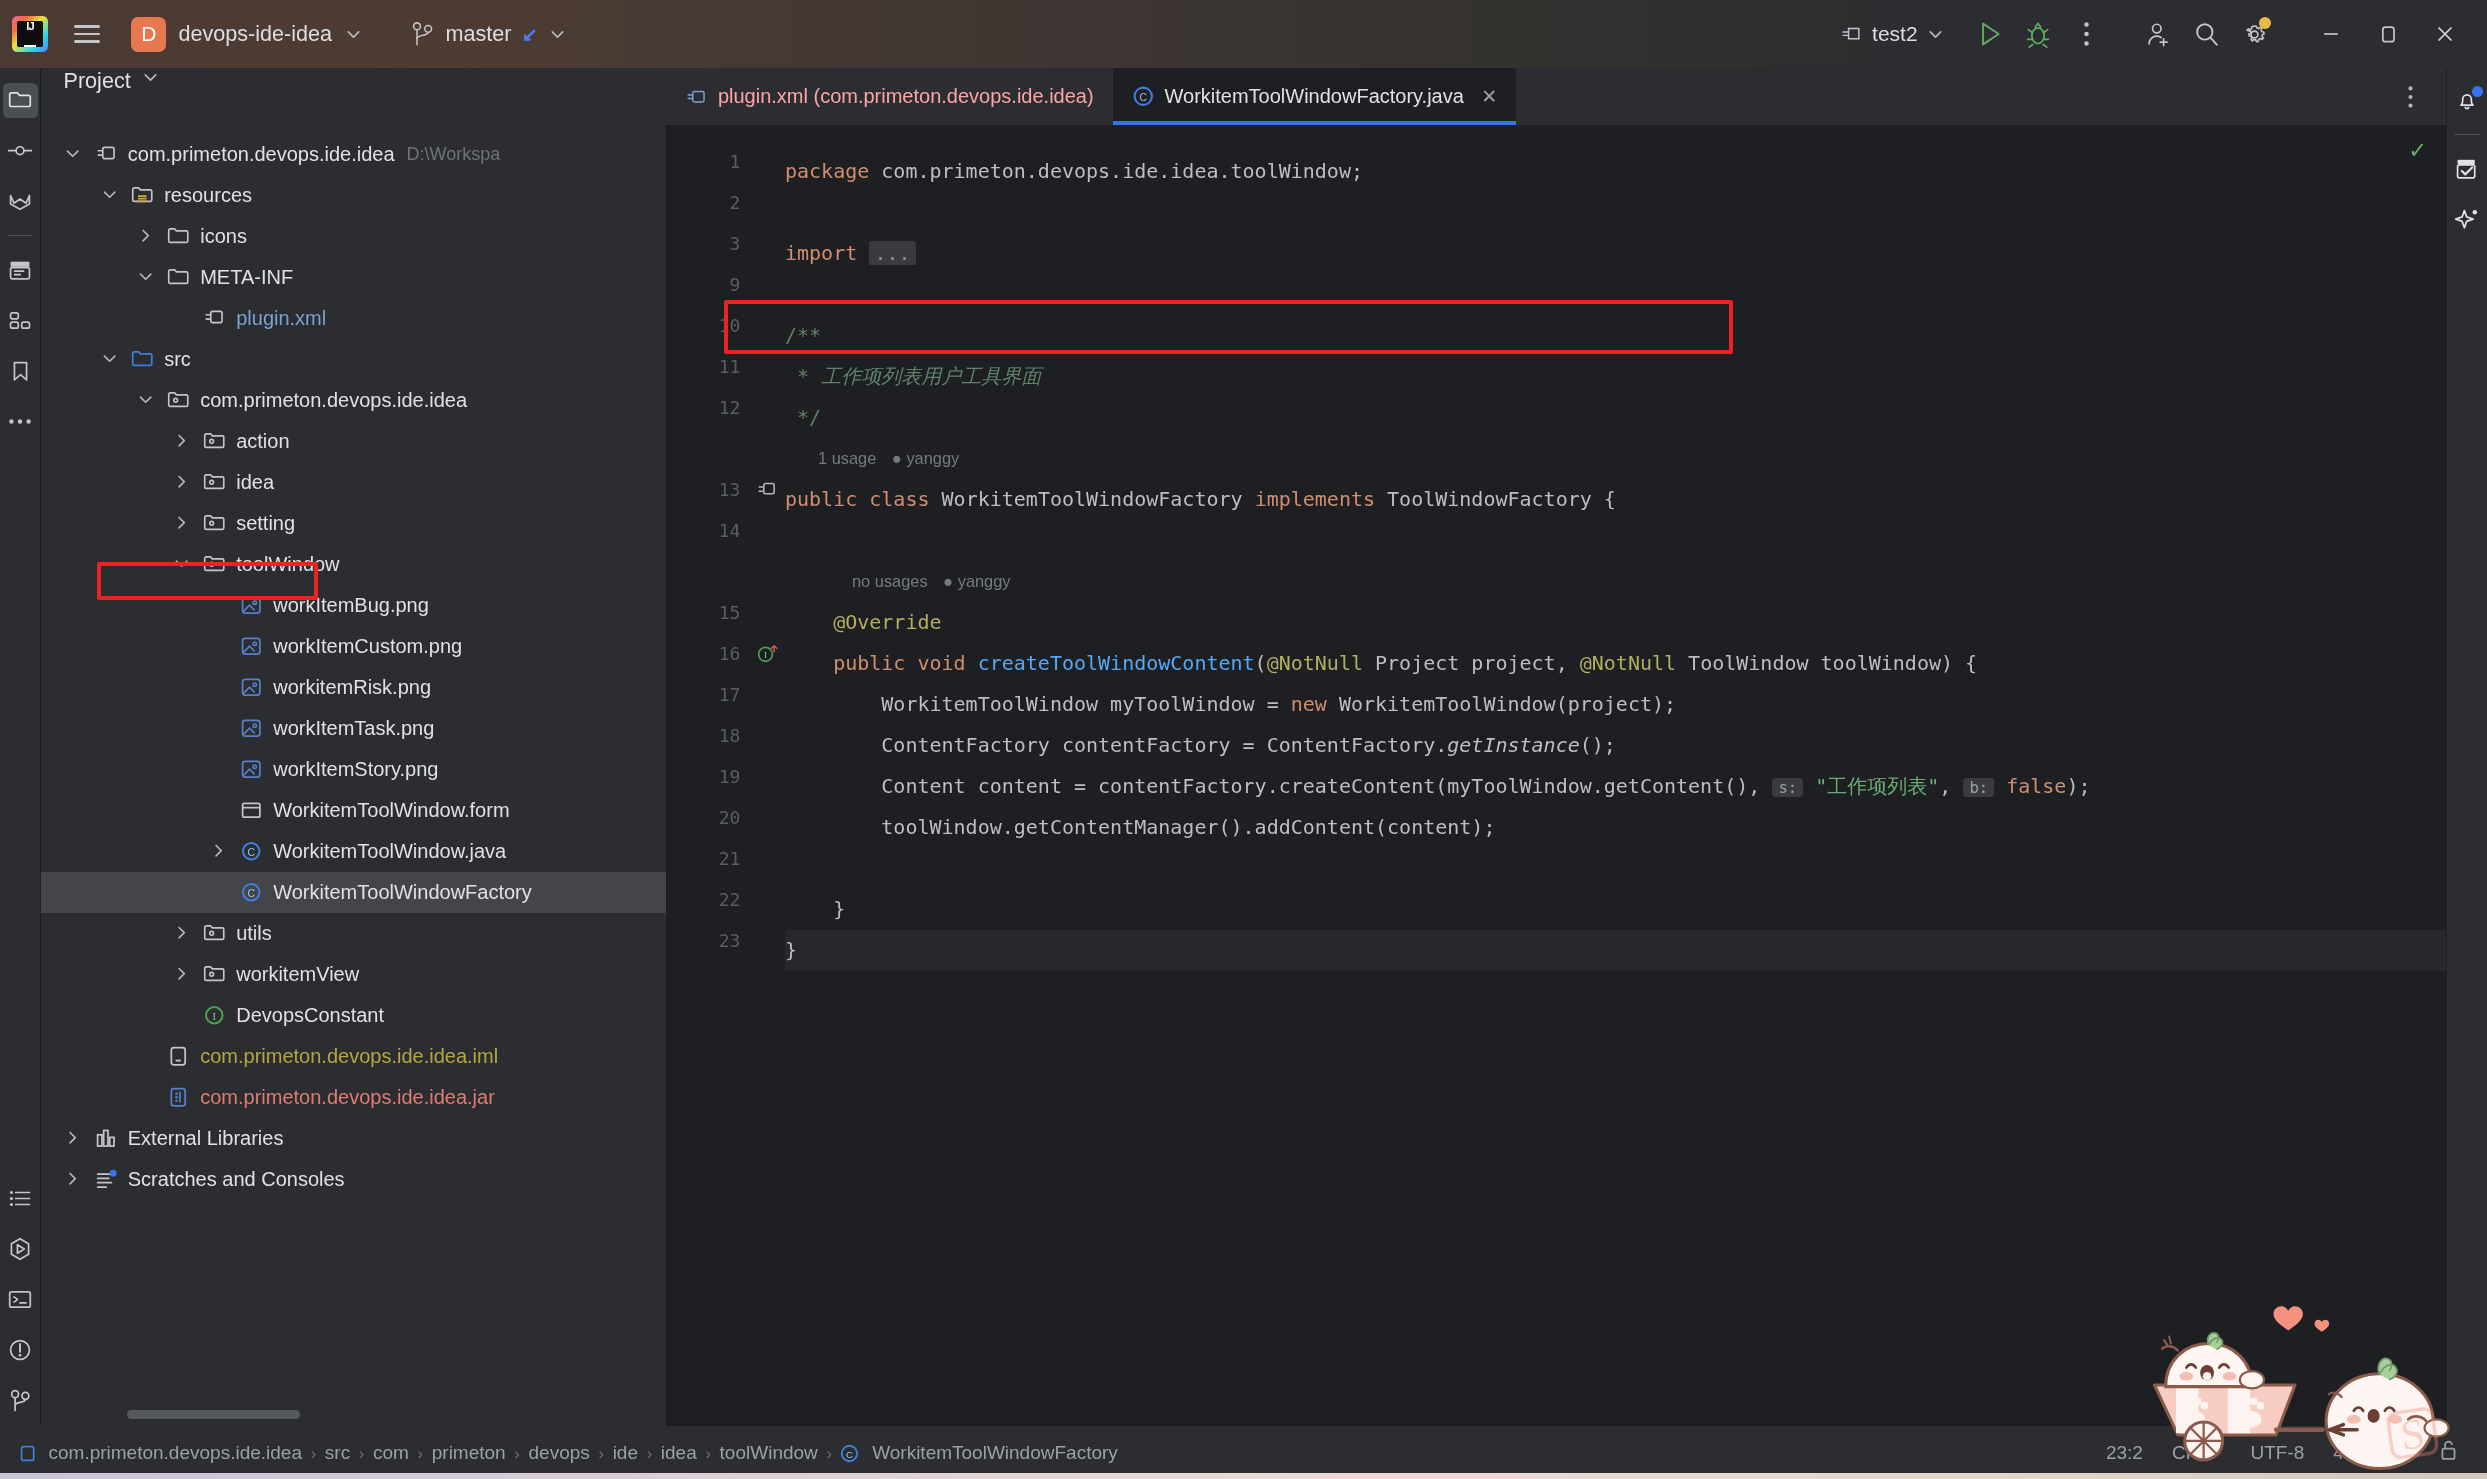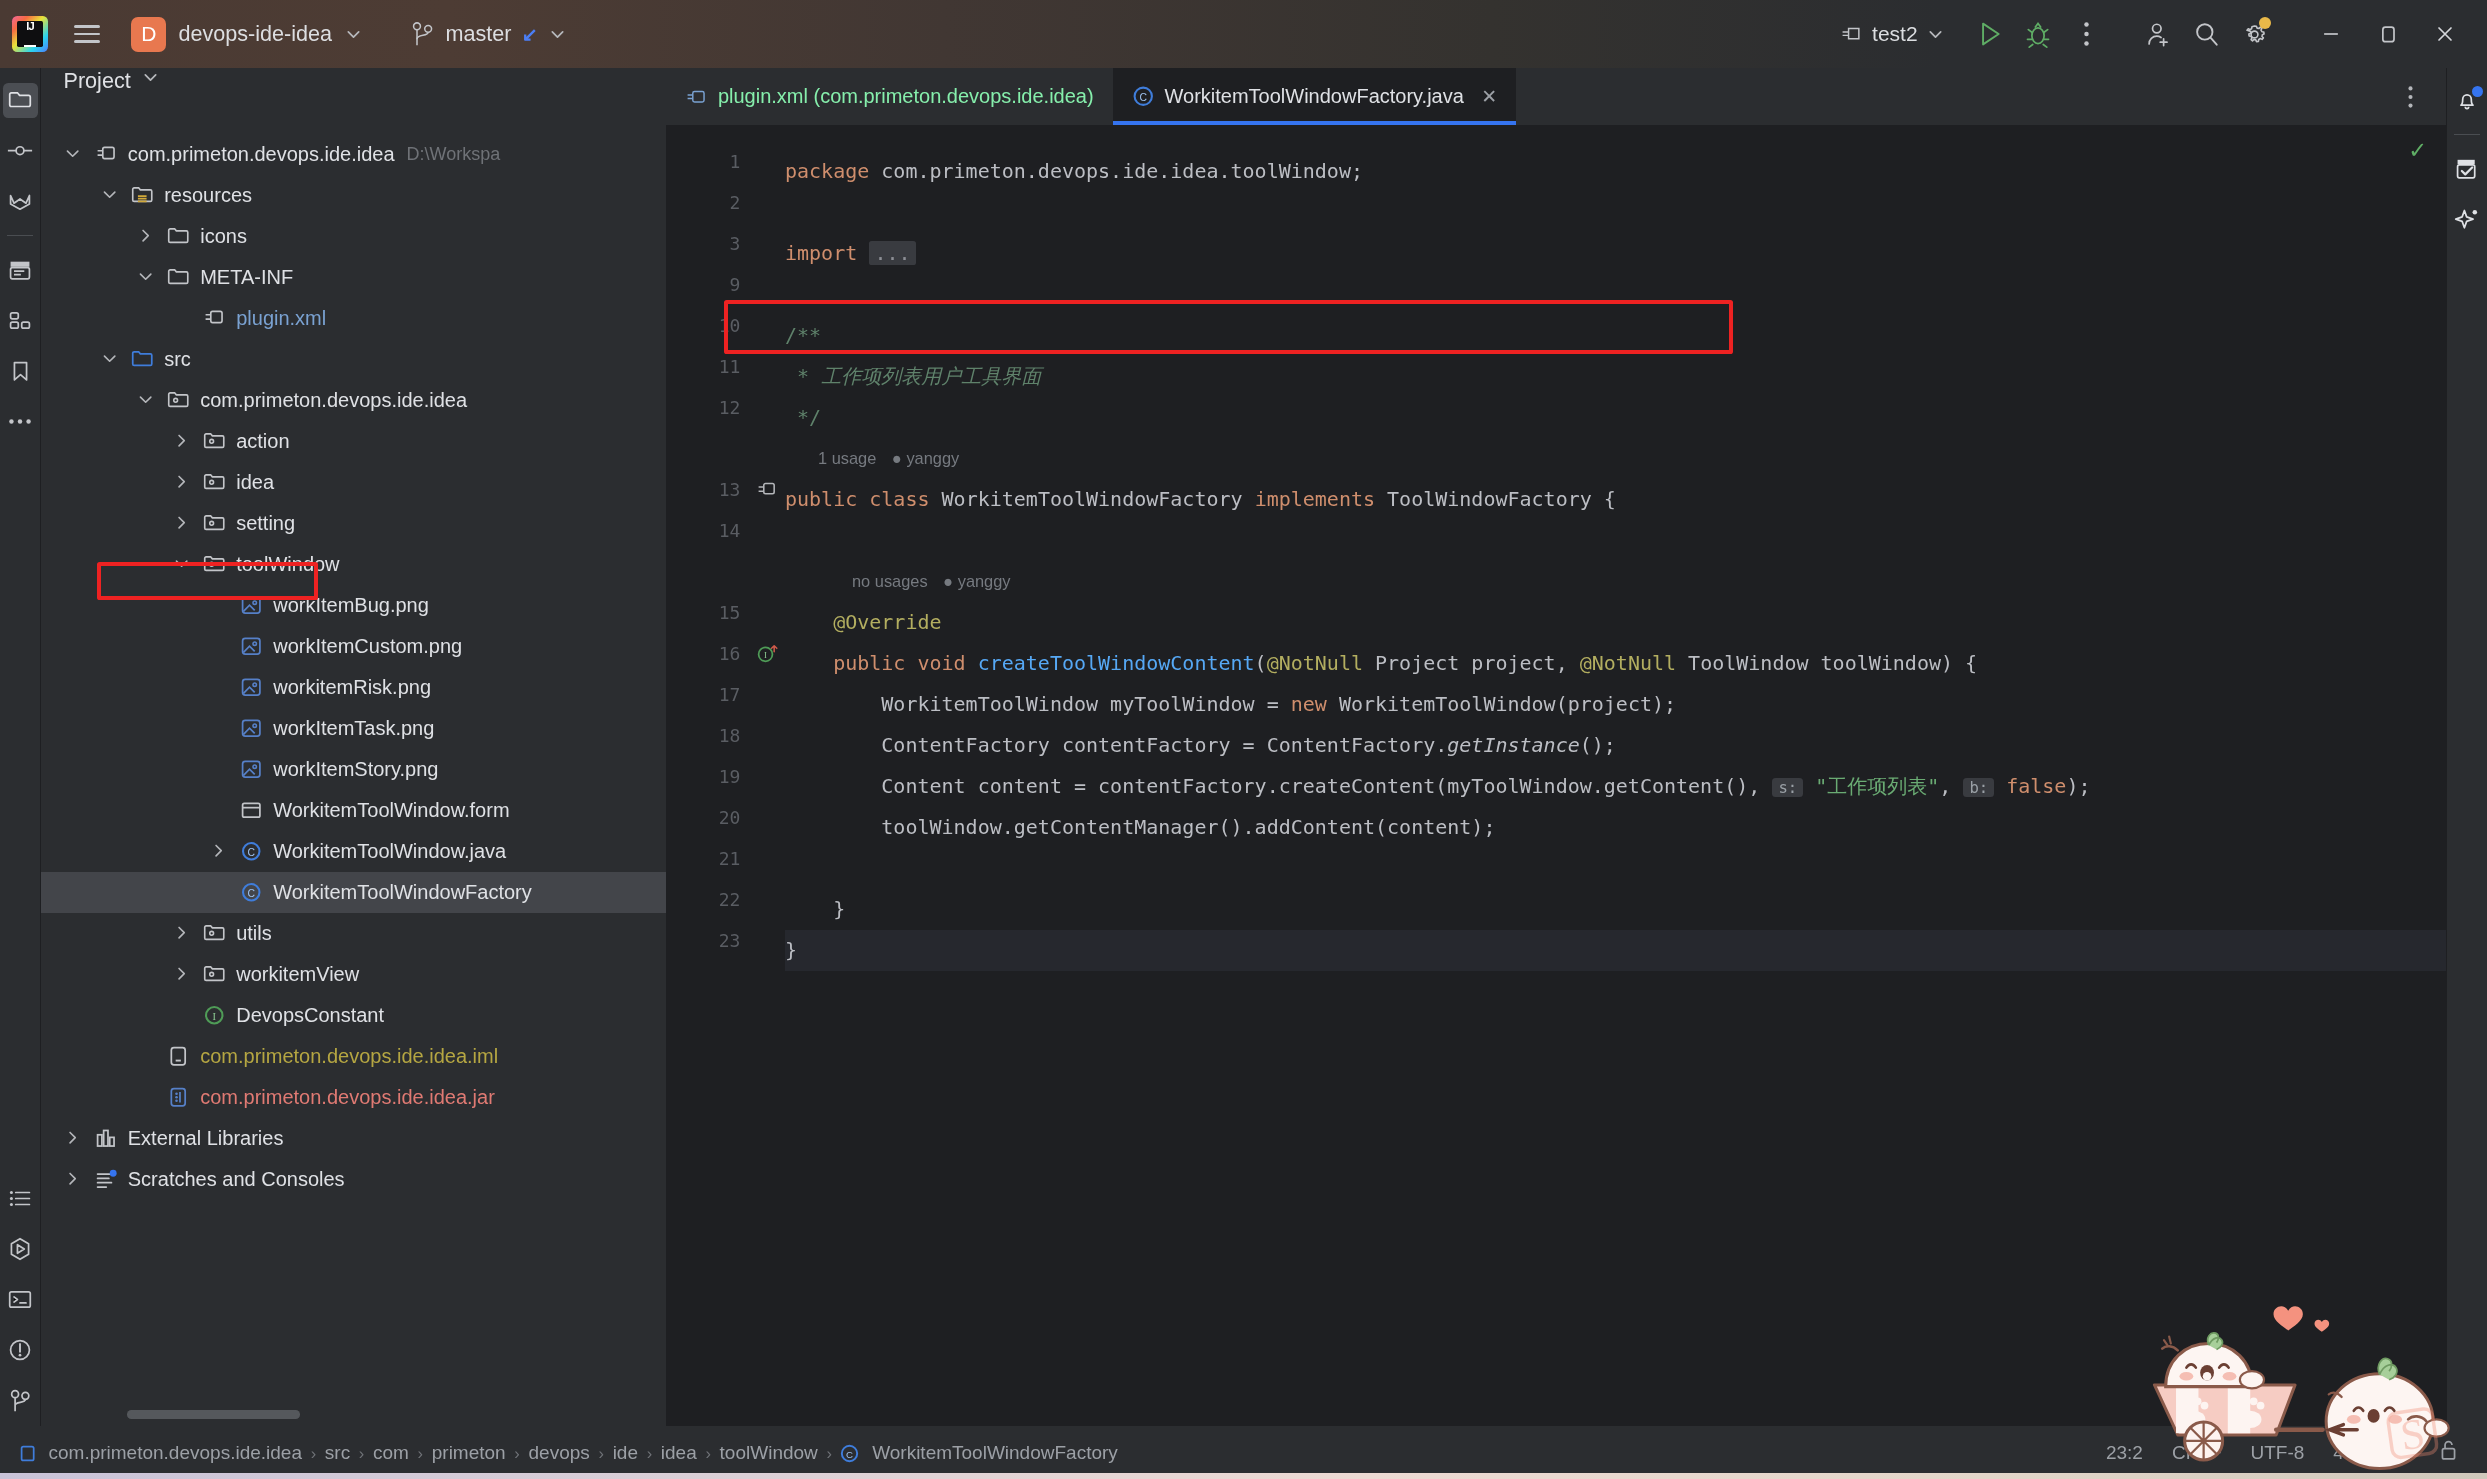--- a/index.html
+++ b/index.html
@@ -84,21 +84,21 @@
   .tlabel { }
   .tsub { color:#6f7277; font-size: 18px; margin-left: 12px;}
   .c-yellow { color:#b5a642;}
   .c-red { color:#e07a73;}
   .c-blue { color:#7aa2d2;}
   .pp-scroll { position:absolute; left: 86px; bottom: 7px; width: 173px; height:8.6px; background:#55585c; border-radius:4.3px;}
 
   
   .editor-area { flex:1 1 auto; display:flex; flex-direction:column; min-width:0; background:#1e1f22; }
   .tabbar { height: 57px; flex:0 0 57px; background:#2b2d30; display:flex; align-items:stretch; position:relative; }
-  .tab { display:flex; align-items:center; gap:10.4px; padding: 0 19px; font-size: 20px; color:#86efac; cursor:pointer; position:relative;}
+  .tab { display:flex; align-items:center; gap:10.4px; padding: 0 19px; font-size: 20px; color:#fca5a5; cursor:pointer; position:relative;}
   .tab.active { background:#1e1f22; color:#dfe1e5; }
   .tab.active::after { content:""; position:absolute; left:0; right:0; bottom:0; height:4.3px; background:#3574f0;}
   .tab .tabx { color:#9ca0a6; font-size:19px; margin-left:7px;}
   .tabbar-right { margin-left:auto; display:flex; align-items:center; padding-right: 15.6px;}
   .kebab { width:40px;height:40px;display:flex;align-items:center;justify-content:center;cursor:pointer;}
 
   .codewrap { flex:1 1 auto; display:flex; min-height:0; position:relative; background:#1e1f22; overflow:hidden;}
   .gutter { width: 83px; flex:0 0 83px; text-align:right; padding-top: 15.6px; color:#5a5d63;
             font-family:"DejaVu Sans Mono", monospace; font-size: 18px; line-height: 41px; user-select:none;}
   .gutter .gl { padding-right: 8.6px; position:relative; height:41px;}

